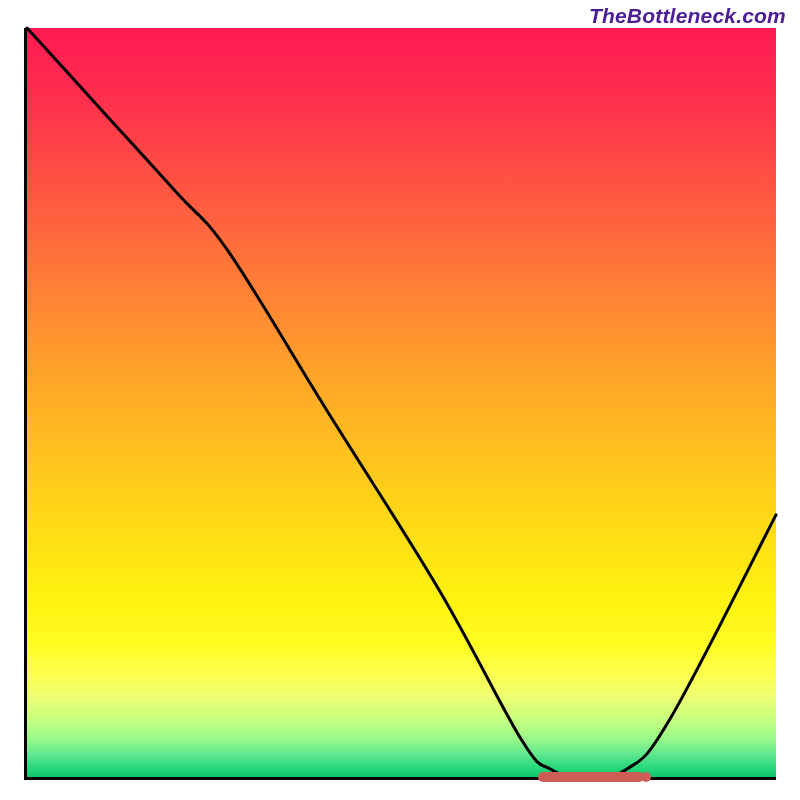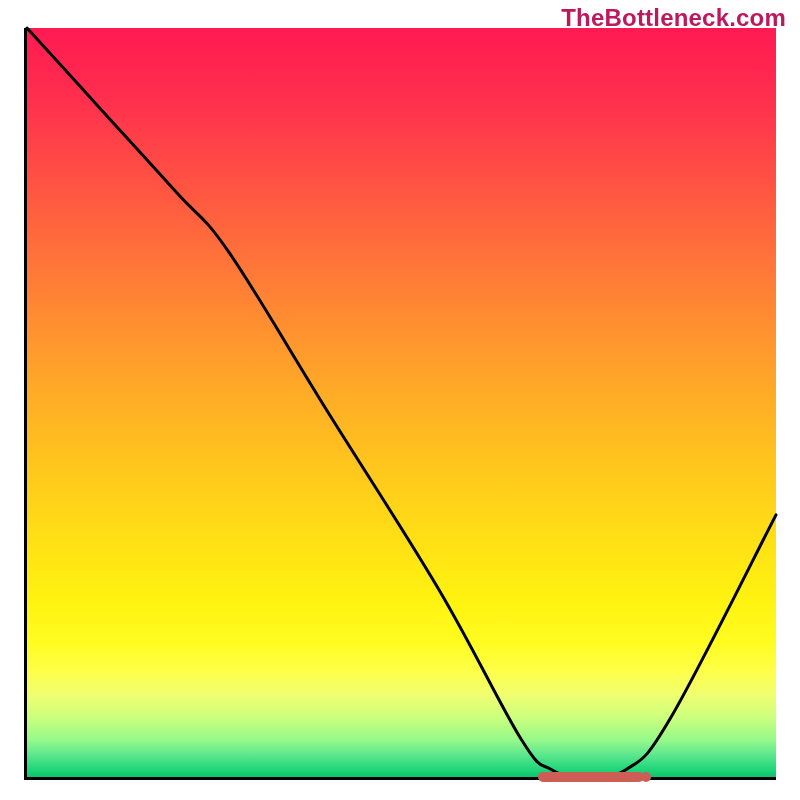--- a/index.html
+++ b/index.html
@@ -8,25 +8,26 @@
     height: 800px;
     background: #ffffff;
     position: relative;
     font-family: Arial, sans-serif;
     overflow: hidden;
   }
   .watermark {
     position: absolute;
     top: 4px;
     right: 14px;
-    font-size: 24px;
+    font-size: 21px;
     font-weight: bold;
-    color: #be185d;
+    color: #4c1d95;
     letter-spacing: 0.2px;
     z-index: 10;
+    font-style: italic;
   }
   .plot-area {
     position: absolute;
     top: 28px;
     left: 24px;
     width: 752px;
     height: 752px;
     border-left: 3px solid #000;
     border-bottom: 3px solid #000;
     background: linear-gradient(to bottom,

